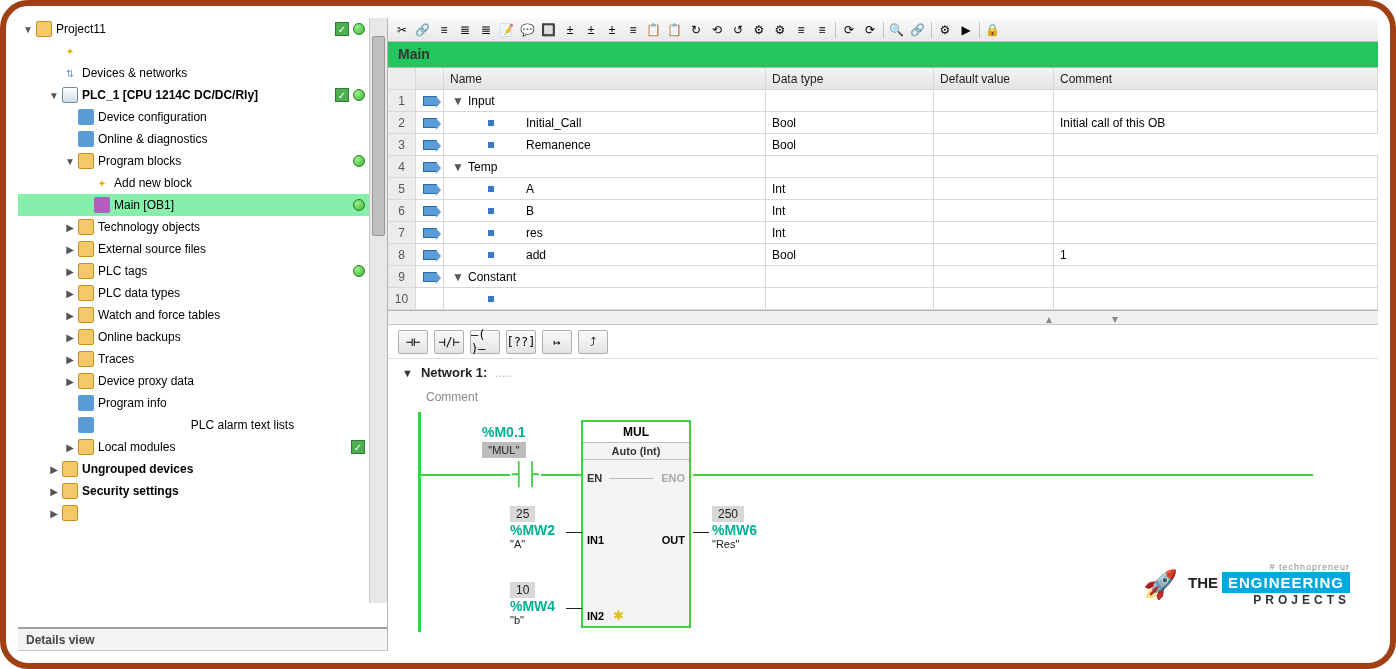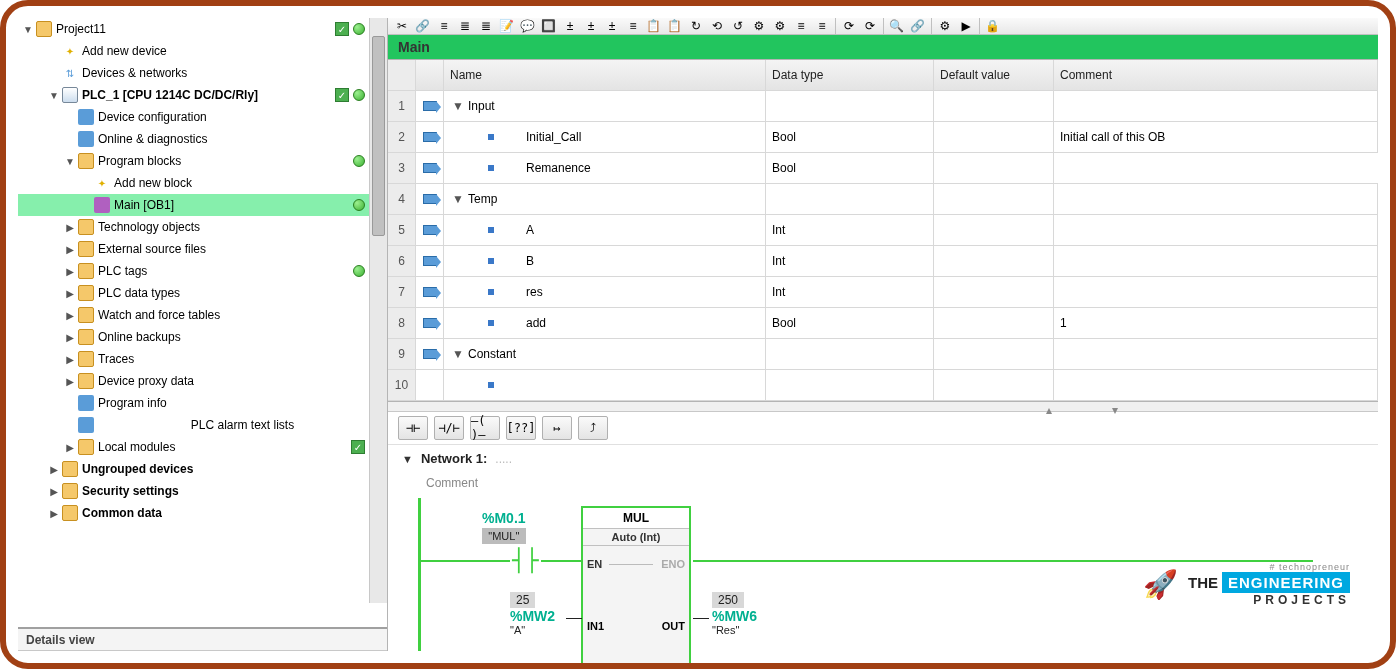--- a/index.html
+++ b/index.html
@@ -27,21 +27,21 @@
   .dot-g { width: 12px; height: 12px; border-radius: 50%; background: radial-gradient(circle at 30% 30%, #9cf090, #3cb032); border: 1px solid #2a8020; }
   .details-bar { height: 24px; border-top: 2px solid #a0a0a0; border-bottom: 1px solid #c8c8c8; padding: 4px 8px; font-weight: bold; background: #f4f4f4; color: #444; }
 
   .editor-panel { flex: 1; display: flex; flex-direction: column; background: #fff; position: relative; }
   .toolbar { height: 24px; background: linear-gradient(#fafafa,#e8e8e8); border-bottom: 1px solid #c0c0c0; display: flex; align-items: center; padding: 0 4px; gap: 1px; overflow: hidden; }
   .tbtn { width: 20px; height: 18px; border: 1px solid transparent; display: inline-flex; align-items: center; justify-content: center; cursor: pointer; }
   .tsep { width: 1px; height: 16px; background: #c0c0c0; margin: 0 2px; }
   .main-title { height: 26px; background: #22c55e; border-bottom: 1px solid #b4b4b4; padding: 4px 10px; font-weight: bold; font-size: 14px; color: #333; }
 
   .var-table { border-bottom: 1px solid #b4b4b4; }
-  .var-head, .var-row { display: flex; align-items: stretch; height: 31px; border-bottom: 1px solid #d8d8d8; }
+  .var-head, .var-row { display: flex; align-items: stretch; height: 22px; border-bottom: 1px solid #d8d8d8; }
   .var-head { background: linear-gradient(#f4f4f4,#e4e4e4); font-weight: normal; color: #222; }
   .vcell { padding: 3px 6px; border-right: 1px solid #d8d8d8; display: flex; align-items: center; }
   .vc-num { width: 28px; justify-content: center; background: #ececec; color: #555; }
   .vc-ico { width: 28px; justify-content: center; }
   .vc-name { width: 322px; }
   .vc-type { width: 168px; }
   .vc-def { width: 120px; }
   .vc-com { flex: 1; }
   .tag-ico { width: 14px; height: 10px; background: #5a9cd8; border: 1px solid #2a6ca8; position: relative; }
   .tag-ico::after { content: ''; position: absolute; right: -5px; top: -1px; width: 0; height: 0; border-top: 6px solid transparent; border-bottom: 6px solid transparent; border-left: 5px solid #5a9cd8; }
@@ -104,21 +104,20 @@
             <span class="tico folder"></span>
             <span class="tree-label">Project11</span>
             <span class="status-col">
               <span class="chk">✓</span>
               <span class="dot-g"></span>
             </span>
           </div>
         <div class="tree-row" style="padding-left: 30px;">
             <span class="exp"></span>
             <span class="tico star">✦</span>
-            <span class="tree-label ">Add new device</span>
           </div>
           <div class="tree-row" style="padding-left: 30px;">
             <span class="exp"></span>
             <span class="tico net">⇅</span>
             <span class="tree-label ">Devices &amp; networks</span>
           </div>
           <div class="tree-row" style="padding-left: 30px;">
             <span class="exp">▼</span>
             <span class="tico plc"></span>
             <span class="tree-label bold">PLC_1 [CPU 1214C DC/DC/Rly]</span>
@@ -225,21 +224,20 @@
             <span class="tree-label bold">Ungrouped devices</span>
           </div>
           <div class="tree-row" style="padding-left: 30px;">
             <span class="exp">▶</span>
             <span class="tico folder"></span>
             <span class="tree-label bold">Security settings</span>
           </div>
           <div class="tree-row" style="padding-left: 30px;">
             <span class="exp">▶</span>
             <span class="tico folder"></span>
-            <span class="tree-label bold">Common data</span>
           </div>
           <div class="tree-scroll">
             <div class="tree-thumb"></div>
           </div>
       </div>
       <div class="details-bar">Details view</div>
     </div>
 
     <div class="editor-panel">
       <div class="toolbar" id="main-toolbar">

